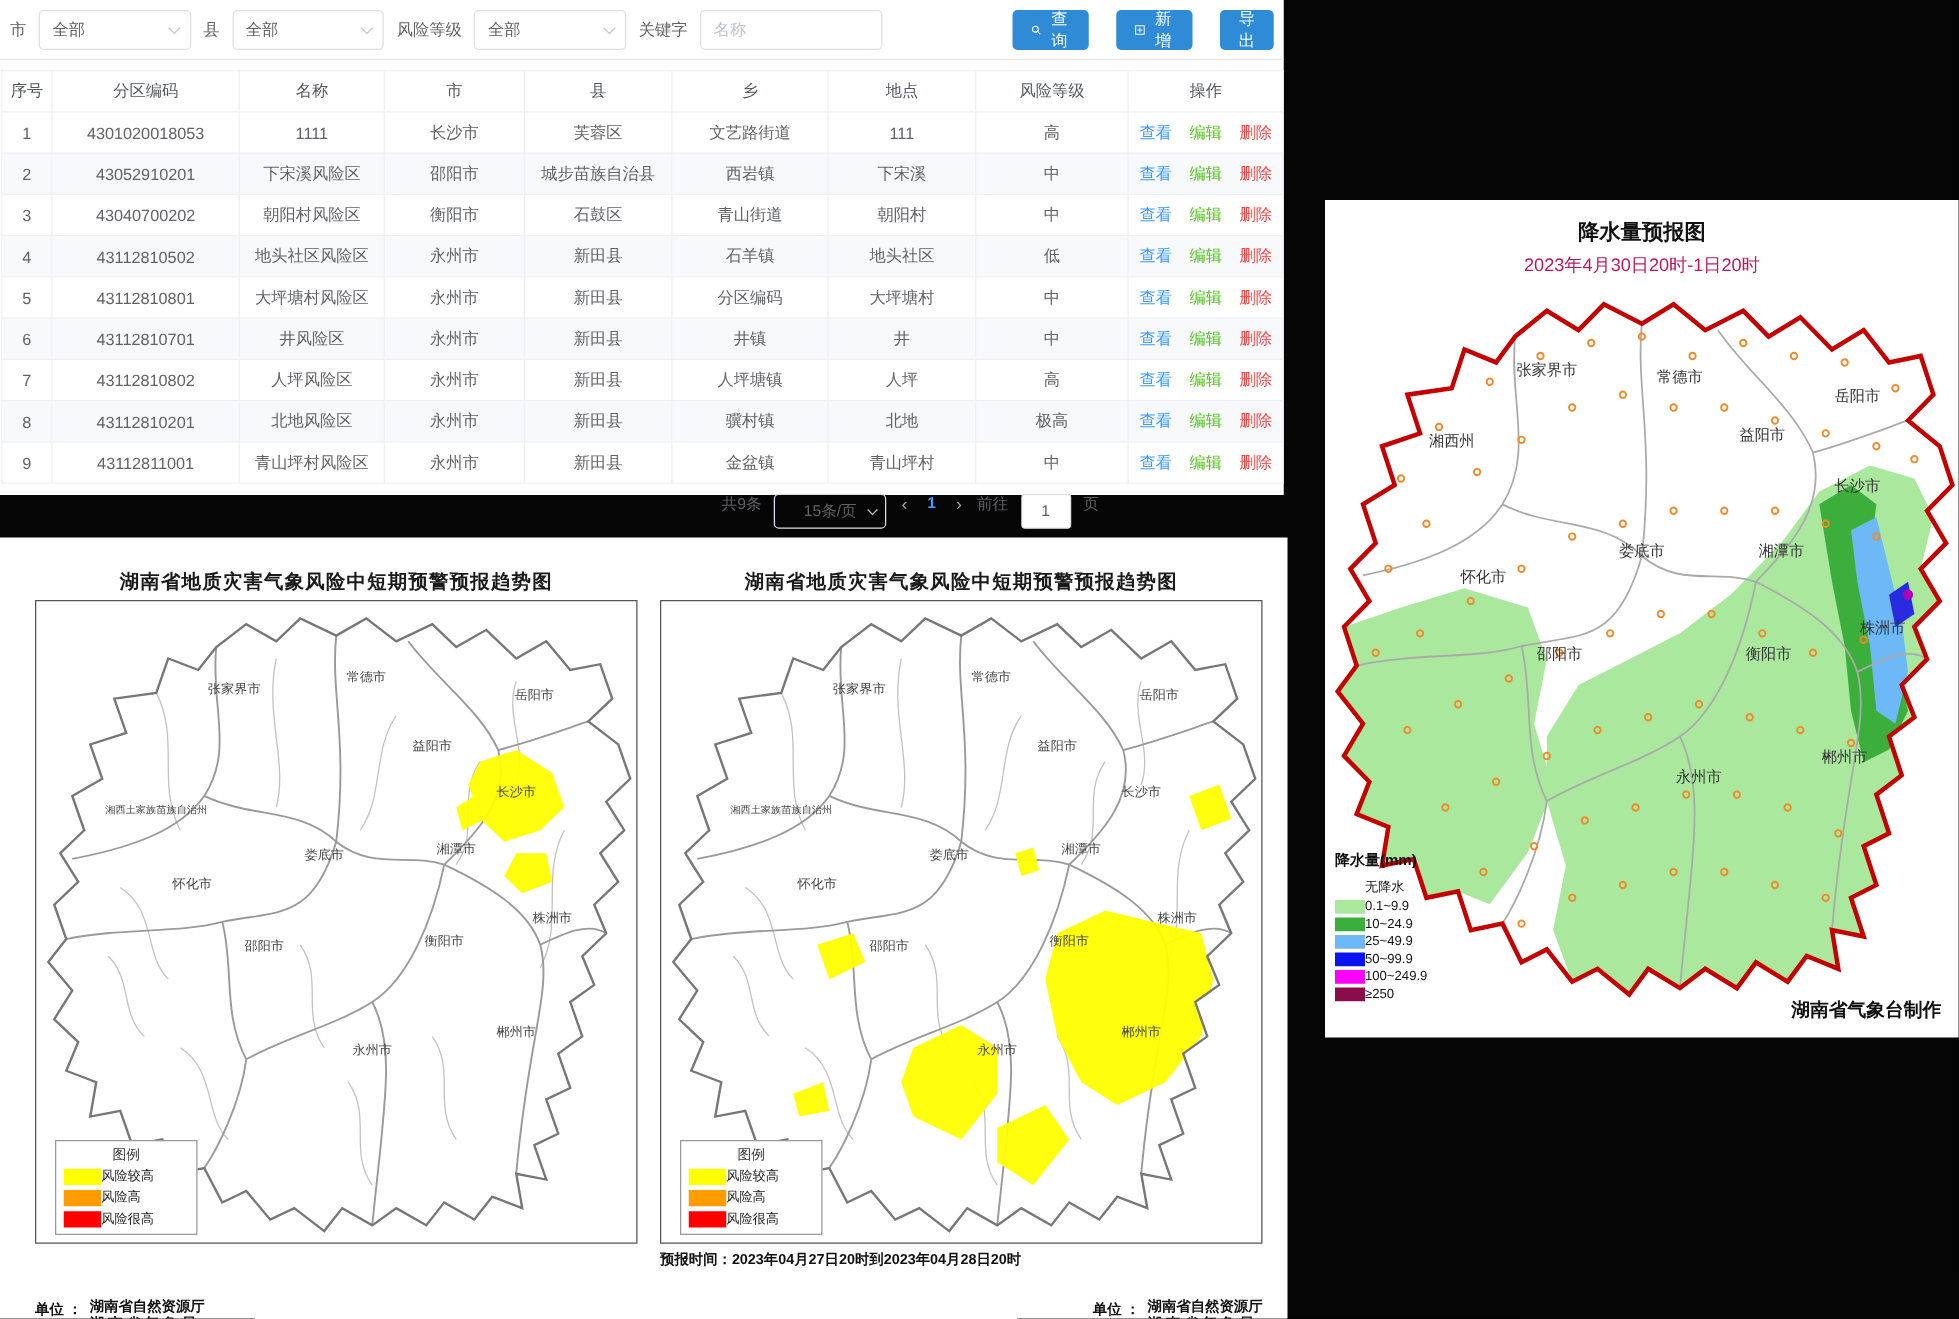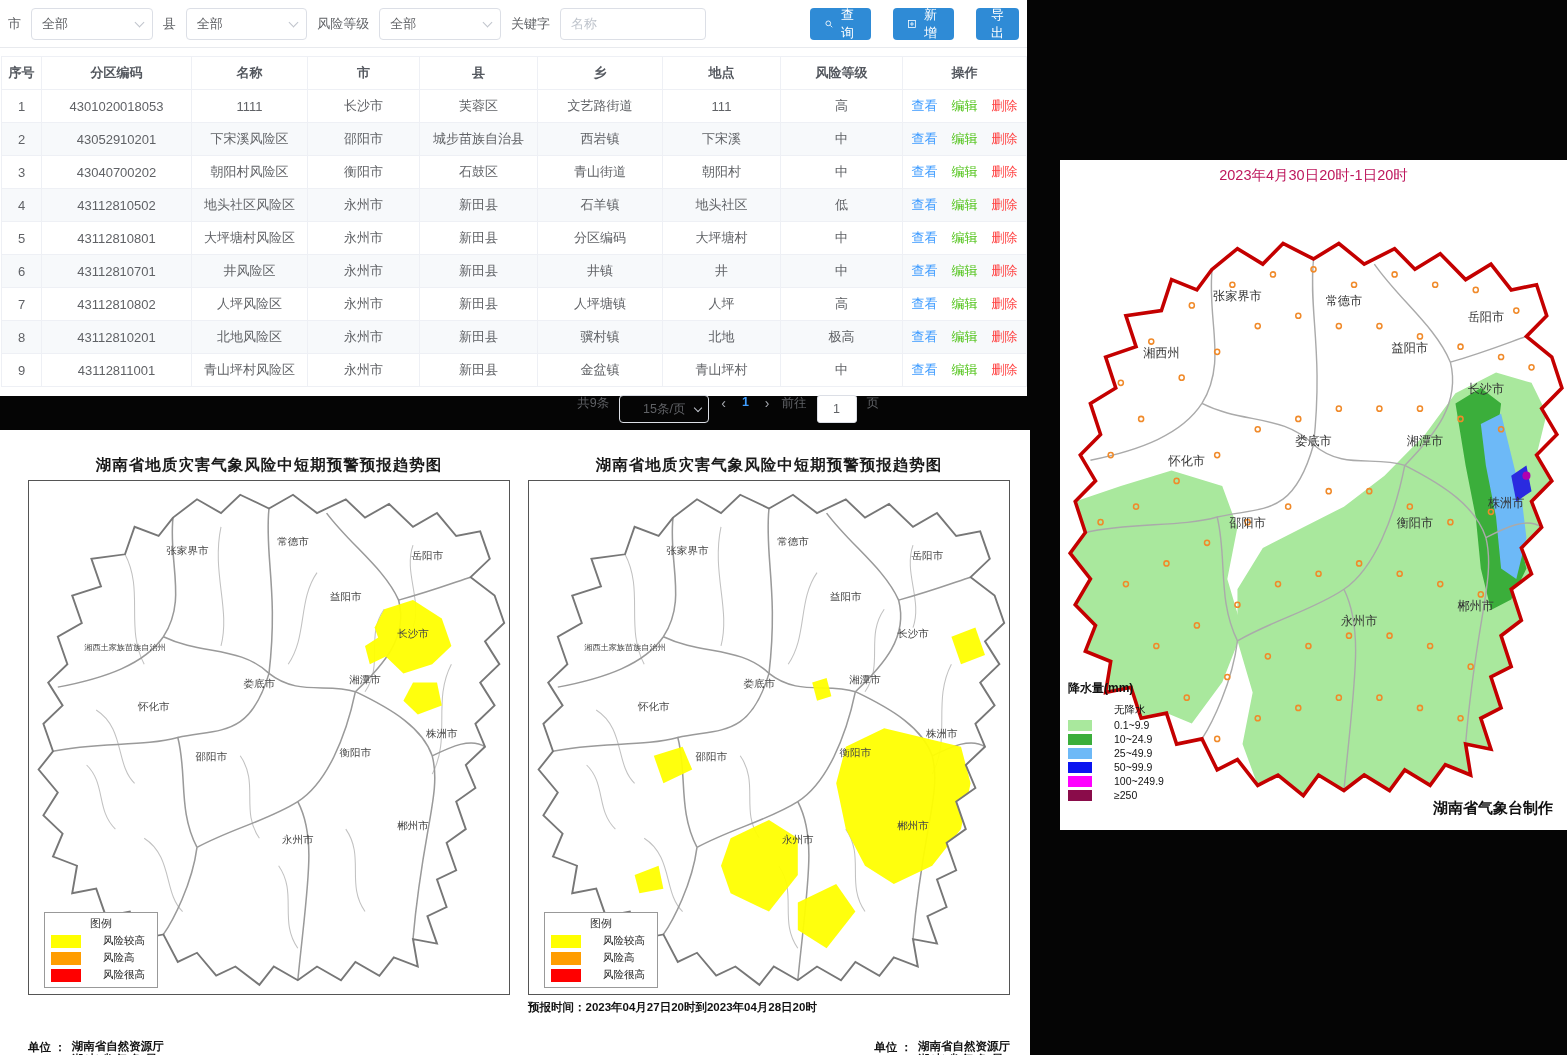--- a/index.html
+++ b/index.html
@@ -23,21 +23,21 @@
   .kw-input::placeholder{color:#bfc4cc;}
   .btns{display:flex;gap:22px;margin-left:46px;padding-left:48px;}
   .btn{height:32px;padding:0 15px;background:#2f8bd6;color:#fff;border:none;border-radius:4px;
        font-size:13px;display:flex;align-items:center;gap:6px;cursor:pointer;font-family:inherit;}
   .btn svg{display:block;}
 
   
   table.tbl{border-collapse:collapse;width:1025px;margin:8px 1px 0 1px;table-layout:fixed;}
   .tbl th,.tbl td{border:1px solid #eef0f5;text-align:center;font-size:13px;height:30px;
        overflow:hidden;white-space:nowrap;}
-  .tbl th{color:#54585f;font-weight:bold;background:#fff;margin-top:16px;}
+  .tbl th{color:#54585f;font-weight:normal;background:#fff;margin-top:16px;}
   .tbl td{color:#606266;}
   .tbl tr.striped td{background:#f7f9fb;}
   .tbl col.c0{width:40px}.tbl col.c1{width:150px}.tbl col.c2{width:116px}.tbl col.c3{width:112px}
   .tbl col.c4{width:118px}.tbl col.c5{width:125px}.tbl col.c6{width:118px}.tbl col.c7{width:122px}
   .tbl col.c8{width:124px}
   .act{margin:0 7px;cursor:pointer;}
   .act.a0{color:#3d9bff}.act.a1{color:#52c41a}.act.a2{color:#ff4242}
 
   
   .pager{display:flex;align-items:flex-start;justify-content:flex-end;gap:10px;
@@ -54,21 +54,21 @@
   
   .trend-fig{position:absolute;top:25px;width:482px;}
   #fig0{left:28px;} #fig1{left:528px;}
   .fig-title{text-align:center;font-weight:bold;font-size:15.5px;color:#1a1a1a;
              letter-spacing:1px;margin-bottom:4px;}
   .map-box{position:relative;border:1px solid #555;height:513px;background:#fff;}
   .map-box svg{display:block;}
   .lg-box{position:absolute;left:15px;bottom:6px;width:100px;border:1px solid #999;
           background:#fff;padding:3px 6px 5px 6px;}
   .lg-title{text-align:center;font-size:11px;color:#333;margin-bottom:2px;}
-  .lg-row{display:flex;align-items:center;gap:22px;margin-top:3px;}
+  .lg-row{display:flex;align-items:center;gap:0;margin-top:3px;}
   .lg-row .sw{width:30px;height:13px;flex:none;}
   .lg-row .lb{font-size:10.5px;color:#222;}
   .fig-footer{display:flex;justify-content:space-between;margin-top:5px;
               font-size:11.5px;font-weight:bold;color:#111;}
   .unit-wrap{display:flex;gap:6px;margin-top:40px;}
   .unit-lines{text-align:justify;}
   .unit-lines div{line-height:13px;}
 
   
   .p-title{text-align:center;font-weight:bold;font-size:17px;color:#111;margin-top:14px;}
@@ -439,20 +439,21 @@
         <span class="unit-lines">
           <div>湖南省自然资源厅</div>
           <div>湖 南 省 气 象 局</div>
         </span>
       </span>
     </div>
   </div>
 </div>
 
 <div class="panel" id="panel-precip">
+  <div class="p-title">降水量预报图</div>
   <div class="p-sub">2023年4月30日20时-1日20时</div>
   <svg id="precip-svg" width="507" height="578" viewBox="0 0 100 112" preserveAspectRatio="none">
     <use href="#hunan" fill="#ffffff" stroke="none"></use>
     <g clip-path="url(#clipH)">
       <use href="#precipFills"></use>
       <use href="#prefLines" stroke="#aaaaaa" stroke-width="0.28"></use>
     </g>
     <use href="#hunan" fill="none" stroke="#c40000" stroke-width="0.7"></use>
     <g id="precip-dots">
         <circle cx="12" cy="30" r="0.5" fill="none" stroke="#f08a2a" stroke-width="0.3"></circle>

